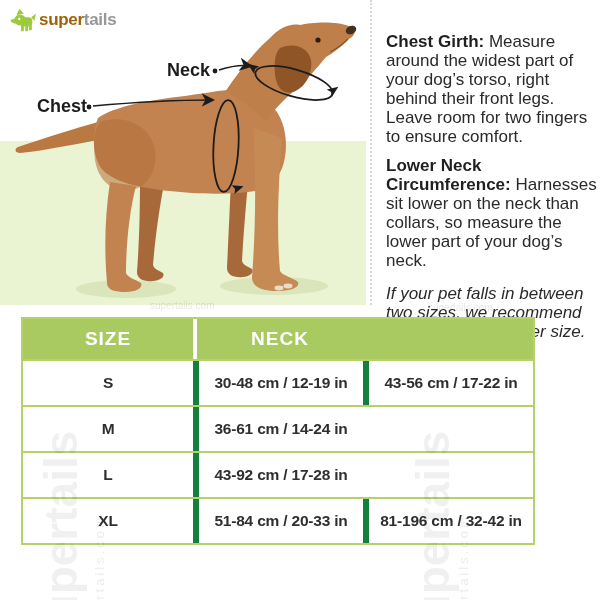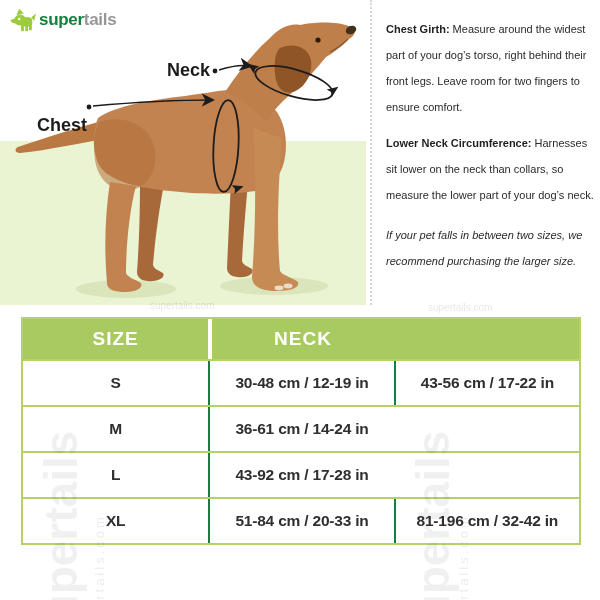--- a/index.html
+++ b/index.html
@@ -7,41 +7,41 @@
   .canvas{position:relative;width:600px;height:600px;background:#fff;overflow:hidden;}
 
   
   .illus{position:absolute;left:0;top:0;width:372px;height:305px;}
   .green-bg{position:absolute;left:0;top:141px;width:366px;height:164px;background:#eaf3d2;}
   .dog-svg{position:absolute;left:0;top:0;}
   .divider{position:absolute;left:370px;top:0;height:305px;width:0;border-left:2px dotted #d6d6d4;}
 
   .logo{position:absolute;left:8px;top:7px;display:flex;align-items:center;gap:3px;}
   .logo-text{font-size:17px;letter-spacing:-0.3px;}
-  .logo-text .b{font-weight:700;color:#15803d;}
+  .logo-text .b{font-weight:700;color:#a16207;}
   .logo-text .l{font-weight:700;color:#979797;}
 
   .lbl{position:absolute;font-weight:700;font-size:18px;color:#1c1c1c;}
   .lbl-neck{left:167px;top:60px;}
-  .lbl-chest{left:37px;top:96px;margin-top:19px;}
+  .lbl-chest{left:37px;top:96px;}
 
   
-  .info-panel{position:absolute;left:386px;top:16px;width:212px;font-size:11px;line-height:26px;color:#2a2a2a;}
+  .info-panel{position:absolute;left:386px;top:32px;width:212px;font-size:17px;line-height:19px;color:#2a2a2a;}
   .sec{margin:0 0 10px 0;}
   .sec b{font-weight:700;color:#1f1f1f;}
   .note{margin-top:14px;font-style:italic;}
 
   
-  .size-table{position:absolute;left:21px;top:317px;width:560px;border:2px solid #b5d168;box-sizing:border-box;background:#fff;}
+  .size-table{position:absolute;left:21px;top:317px;width:514px;border:2px solid #b5d168;box-sizing:border-box;background:#fff;}
   .thead{display:grid;grid-template-columns:1fr 1fr 1fr;height:40px;background:#a9ca60;}
   .th{display:flex;align-items:center;justify-content:center;color:#ffffff;font-weight:700;font-size:19px;letter-spacing:1px;}
   .th + .th{border-left:4px solid #ffffff;}
   .tr{display:grid;grid-template-columns:1fr 1fr 1fr;height:44px;border-top:2px solid #b5d168;background:transparent;}
   .td{display:flex;align-items:center;justify-content:center;font-weight:700;font-size:15.5px;color:#2f2f2f;letter-spacing:-0.2px;}
-  .td + .td{border-left:2px solid #15803d;}
+  .td + .td{border-left:6px solid #15803d;}
 
   
   .wm{position:absolute;pointer-events:none;white-space:nowrap;color:rgba(70,70,70,0.08);font-weight:700;}
   .wm-v{transform:rotate(-90deg);transform-origin:left top;}
   .wm-left-big{left:34px;top:648px;font-size:46px;}
   .wm-left-thin{left:92px;top:640px;font-size:13px;font-weight:400;letter-spacing:3px;color:rgba(70,70,70,0.10);}
   .wm-right-big{left:406px;top:648px;font-size:46px;}
   .wm-right-thin{left:456px;top:640px;font-size:13px;font-weight:400;letter-spacing:3px;color:rgba(70,70,70,0.10);}
   .wm-top-1{left:150px;top:300px;font-size:10px;font-weight:400;color:rgba(70,70,70,0.13);}
   .wm-top-2{left:428px;top:302px;font-size:10px;font-weight:400;color:rgba(70,70,70,0.13);}

